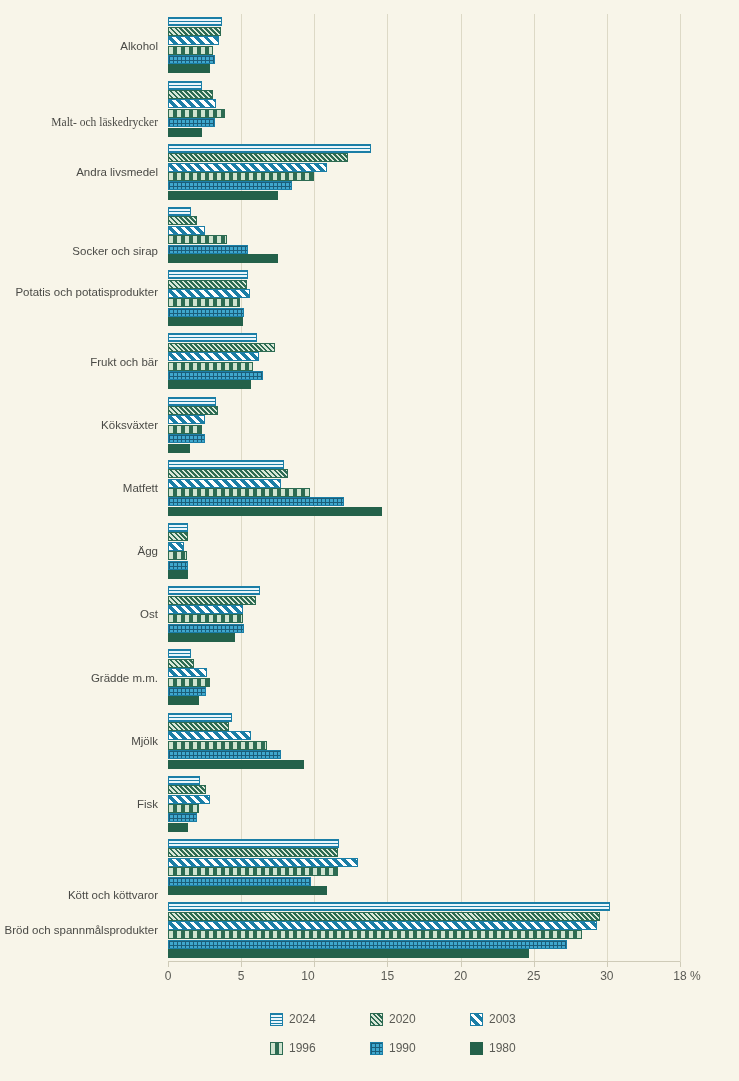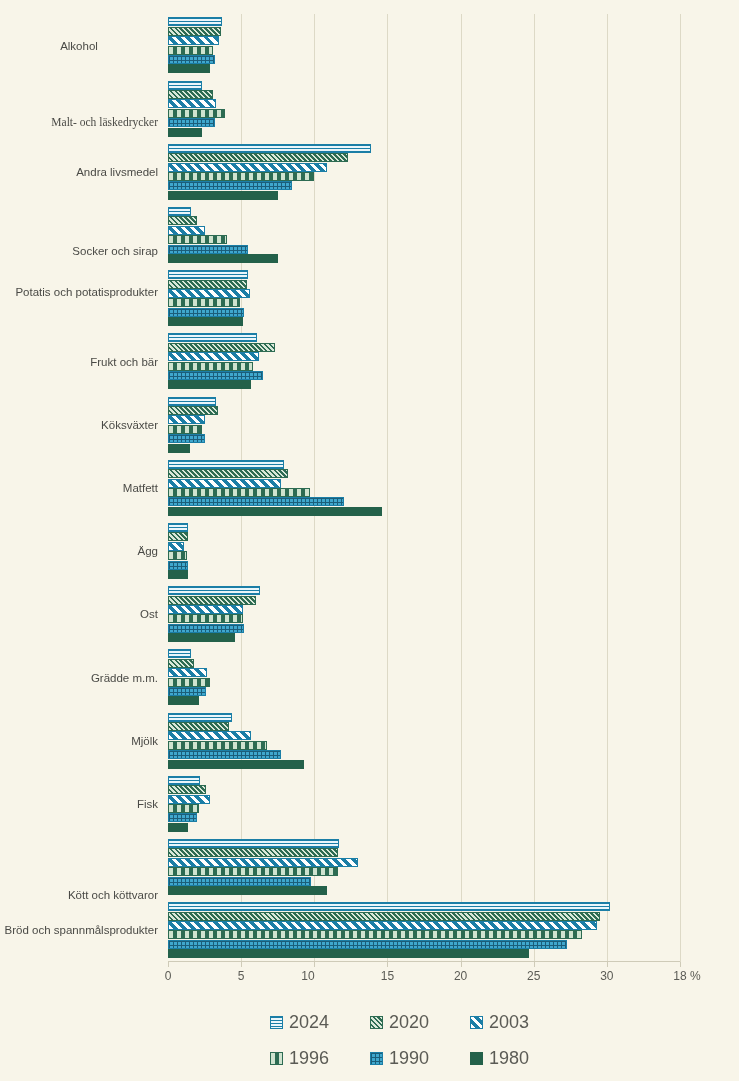--- a/index.html
+++ b/index.html
@@ -98,29 +98,29 @@
   
   .legend{
     position:absolute;left:270px;top:1012px;
     width:300px;
     display:grid;
     grid-template-columns:repeat(3,1fr);
     row-gap:15px;
   }
   .legitem{display:flex;align-items:center;gap:6px;}
   .swatch{width:13px;height:13px;box-sizing:border-box;display:inline-block;}
-  .legtext{font-size:18px;color:#5b5b55;}
+  .legtext{font-size:12px;color:#5b5b55;}
 </style>
 </head>
 <body>
 
 <div id="chart-root">
 
   <div class="catlabels">
-      <div class="catlabel" style="top: 24.6px; text-align: center;">Alkohol</div>
+      <div class="catlabel" style="top: 24.6px;">Alkohol</div>
       <div class="catlabel" style="top: 101px; font-family: Liberation Serif, serif;">Malt- och läskedrycker</div>
       <div class="catlabel" style="top: 151px;">Andra livsmedel</div>
       <div class="catlabel" style="top: 214.2px; margin-top: 16px;">Socker och sirap</div>
       <div class="catlabel" style="top: 271px;">Potatis och potatisprodukter</div>
       <div class="catlabel" style="top: 340.6px;">Frukt och bär</div>
       <div class="catlabel" style="top: 403.8px;">Köksväxter</div>
       <div class="catlabel" style="top: 467px;">Matfett</div>
       <div class="catlabel" style="top: 530.2px;">Ägg</div>
       <div class="catlabel" style="top: 593.4px;">Ost</div>
       <div class="catlabel" style="top: 656.6px;">Grädde m.m.</div>

